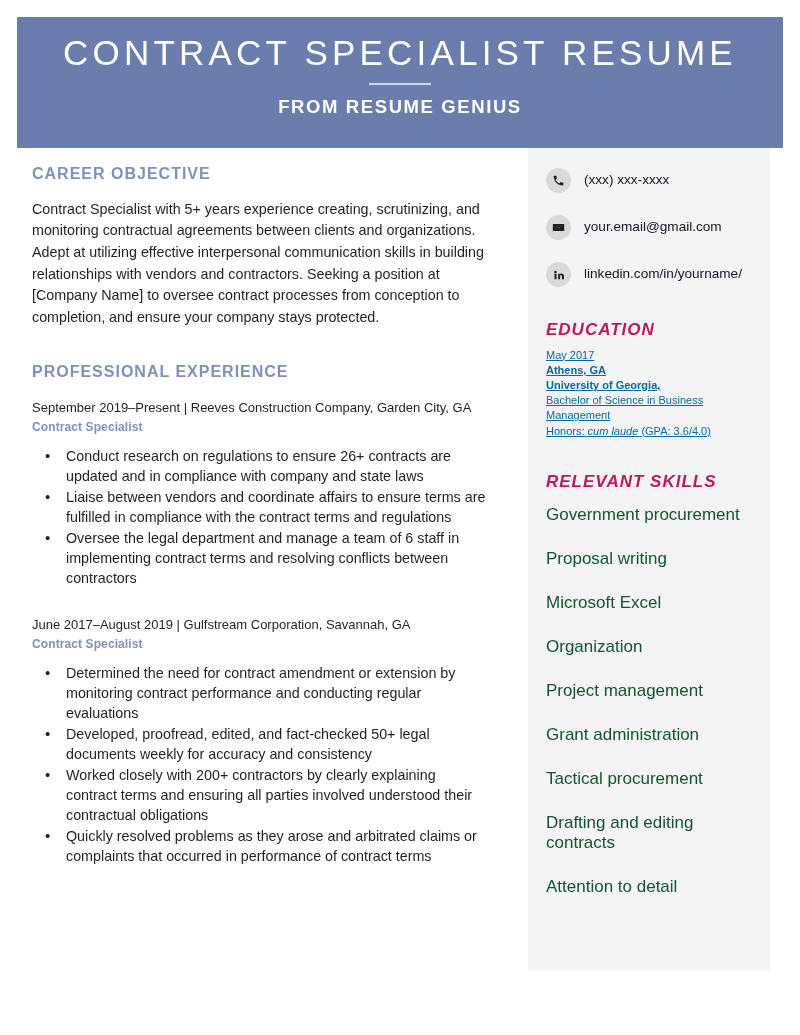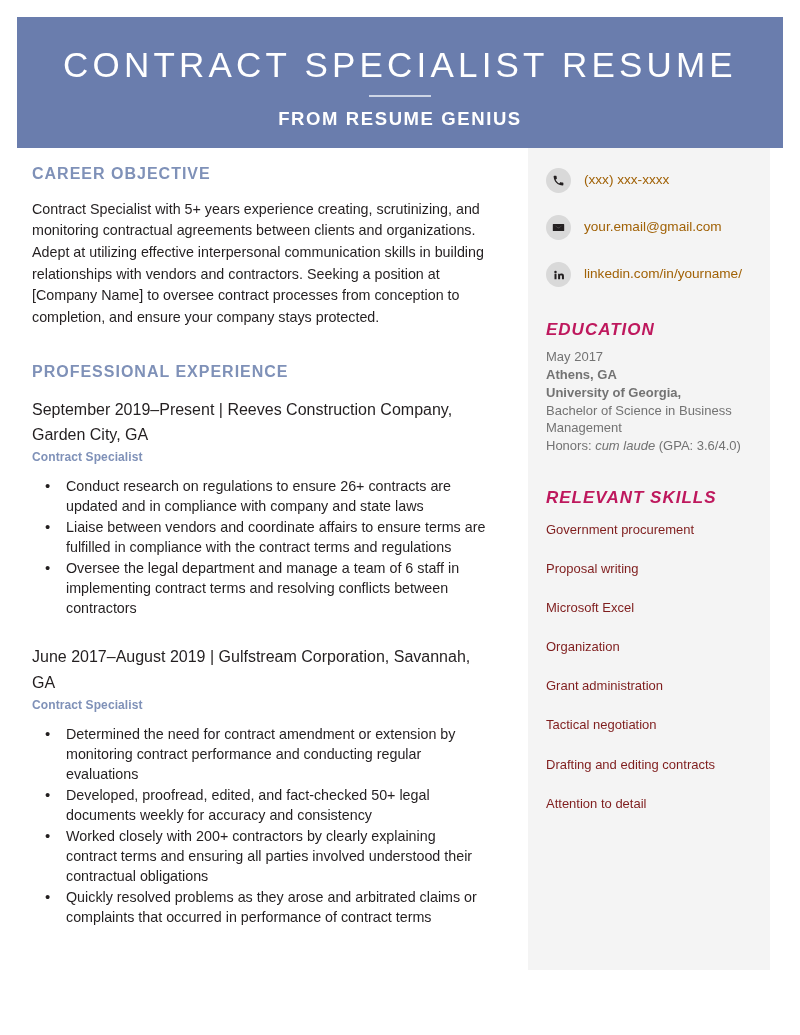--- a/index.html
+++ b/index.html
@@ -31,21 +31,21 @@
     left: 17px;
     top: 17px;
     width: 766px;
     height: 131px;
     background: #6a7dad;
     box-sizing: border-box;
     display: flex;
     flex-direction: column;
     align-items: center;
     justify-content: flex-start;
-    padding-top: 30px;
+    padding-top: 18px;
   }
   .banner-title {
     color: #ffffff;
     font-size: 35px;
     font-weight: 400;
     letter-spacing: 4.2px;
     line-height: 1.05;
     text-align: center;
     white-space: nowrap;
   }
@@ -96,21 +96,21 @@
     font-size: 14.3px;
     line-height: 1.52;
     color: #231f20;
     margin: 0;
   }
 
   .section-gap { height: 34px; }
 
   .job { margin-bottom: 4px; }
   .job-meta {
-    font-size: 16px;
+    font-size: 13px;
     line-height: 1.62;
     color: #231f20;
     margin: 0 0 2px 0;
   }
   .job-title {
     color: #7f91b8;
     font-size: 12px;
     font-weight: 700;
     margin: 0 0 0 0;
     letter-spacing: 0.1px;
@@ -159,47 +159,48 @@
     background: #d9d9d9;
     display: flex;
     align-items: center;
     justify-content: center;
     flex: 0 0 25px;
     margin-right: 13px;
   }
   .contact-icon svg { display: block; }
   .contact-text {
     font-size: 13.6px;
-    color: #a16207;
+    color: #0f172a;
     line-height: 1.2;
   }
 
   .side-heading {
     color: #be185d;
     font-size: 17px;
     font-weight: 700;
     letter-spacing: 1.0px;
     margin: 0 0 8px 0;
     line-height: 1.1;
     font-style: italic;
   }
   .side-section { margin-top: 34px; }
 
   .edu-line {
-    font-size: 13px;
+    font-size: 11px;
     line-height: 1.38;
-    color: #737373;
+    color: #0369a1;
+    text-decoration: underline;
   }
   .edu-line.bold { font-weight: 700; }
   .edu-line .ital { font-style: italic; }
 
   .skills { margin-top: 14px; }
   .skill-item {
-    font-size: 13px;
-    color: #7f1d1d;
+    font-size: 17px;
+    color: #14532d;
     line-height: 1.2;
     margin-bottom: 23.5px;
   }
 </style>
 </head>
 <body>
 
 <div class="page">
 
   <div class="banner">
@@ -288,21 +289,22 @@
       <div class="edu-line"><span>Honors: </span><span class="ital">cum laude</span><span> (GPA: 3.6/4.0)</span></div>
     </div>
 
     <div class="side-section">
       <div class="side-heading">RELEVANT SKILLS</div>
       <div class="skills">
         <div class="skill-item">Government procurement</div>
         <div class="skill-item">Proposal writing</div>
         <div class="skill-item">Microsoft Excel</div>
         <div class="skill-item">Organization</div>
+        <div class="skill-item">Project management</div>
         <div class="skill-item">Grant administration</div>
-        <div class="skill-item">Tactical negotiation</div>
+        <div class="skill-item">Tactical procurement</div>
         <div class="skill-item">Drafting and editing contracts</div>
         <div class="skill-item">Attention to detail</div>
       </div>
     </div>
 
   </div>
 </div>
 
 </body></html>

